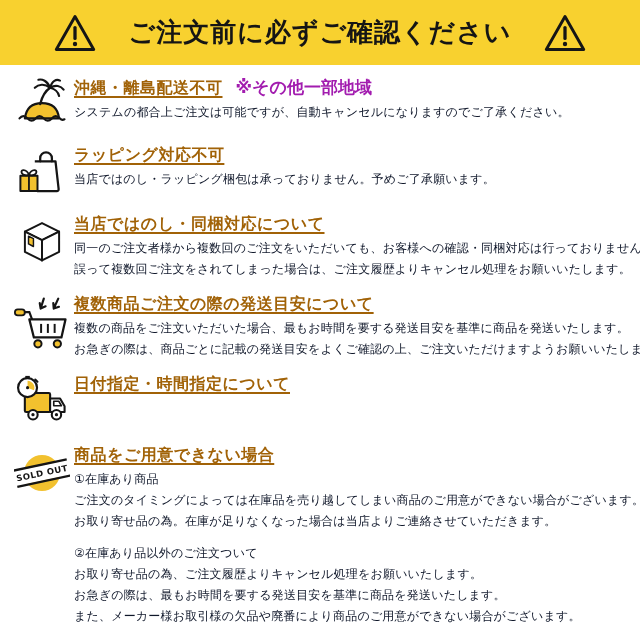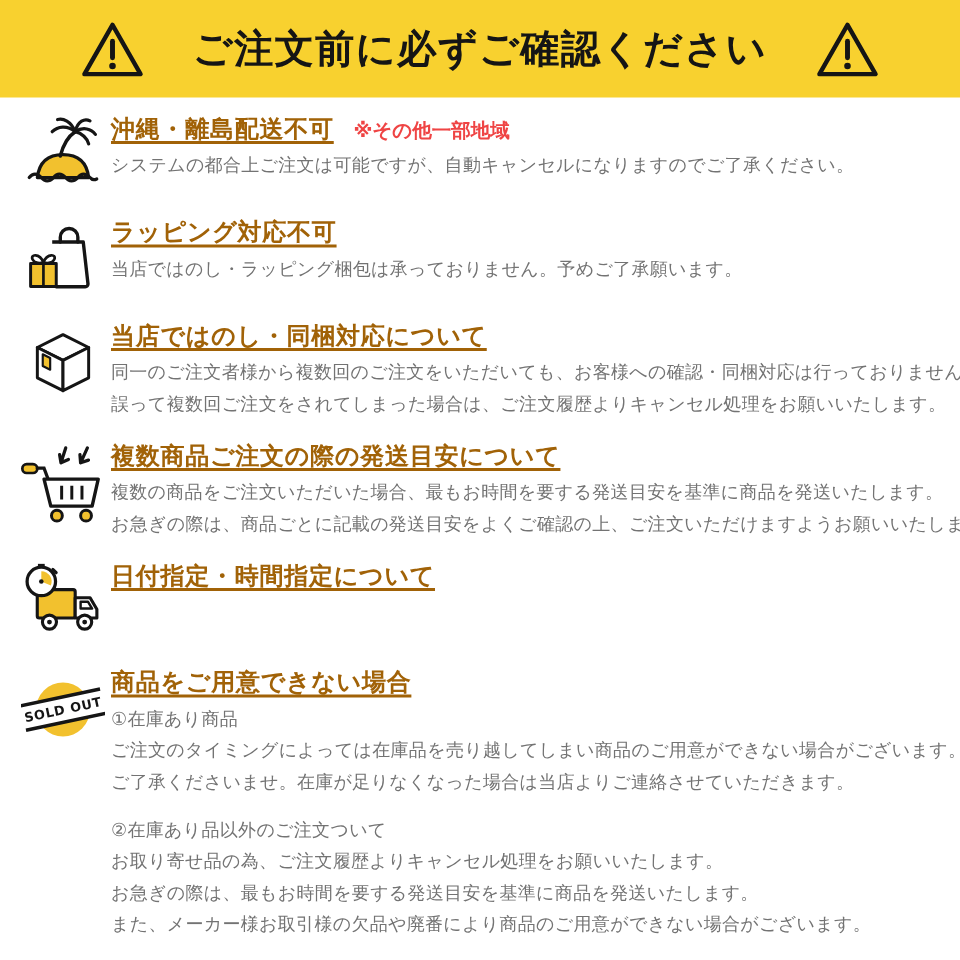--- a/index.html
+++ b/index.html
@@ -29,24 +29,24 @@
   .icon-col svg{display:block;}
   .content-col{flex:1;min-width:0;padding-top:1px;}
   .sec-title-row{margin-bottom:3px;white-space:nowrap;}
   .sec-title{
     font-size:16px;font-weight:bold;color:#a16207;
     text-decoration:underline;text-underline-offset:3px;
     text-decoration-thickness:1.5px;
     letter-spacing:0.5px;
   }
   .sec-note{
-    font-size:13px;font-weight:bold;color:#ef4444;margin-left:8px;
+    font-size:17px;font-weight:bold;color:#a21caf;margin-left:8px;
   }
   .sec-line{
-    font-size:12px;line-height:21px;color:#737373;letter-spacing:0.2px;
+    font-size:12px;line-height:21px;color:#0f172a;letter-spacing:0.2px;
     white-space:nowrap;
   }
   .sec-spacer{height:11px;}
 </style>
 </head>
 <body>
 
 <div class="banner">
   <span class="warn-icon">
       <svg width="44" height="42" viewBox="0 0 48 46">
@@ -198,21 +198,21 @@
     </svg>
       </div>
     <div class="content-col">
       <div class="sec-title-row">
         <span class="sec-title">商品をご用意できない場合</span>
         
       </div>
       <div class="sec-body">
           <div class="sec-line">①在庫あり商品</div>
           <div class="sec-line">ご注文のタイミングによっては在庫品を売り越してしまい商品のご用意ができない場合がございます。</div>
-          <div class="sec-line">ご了承くださいませ。在庫が足りなくなった場合は当店よりご連絡させていただきます。</div>
+          <div class="sec-line">お取り寄せ品の為。在庫が足りなくなった場合は当店よりご連絡させていただきます。</div>
           <div class="sec-spacer"></div>
           <div class="sec-line">②在庫あり品以外のご注文ついて</div>
           <div class="sec-line">お取り寄せ品の為、ご注文履歴よりキャンセル処理をお願いいたします。</div>
           <div class="sec-line">お急ぎの際は、最もお時間を要する発送目安を基準に商品を発送いたします。</div>
           <div class="sec-line">また、メーカー様お取引様の欠品や廃番により商品のご用意ができない場合がございます。</div>
         </div>
     </div>
   </div>
 </div>
 

